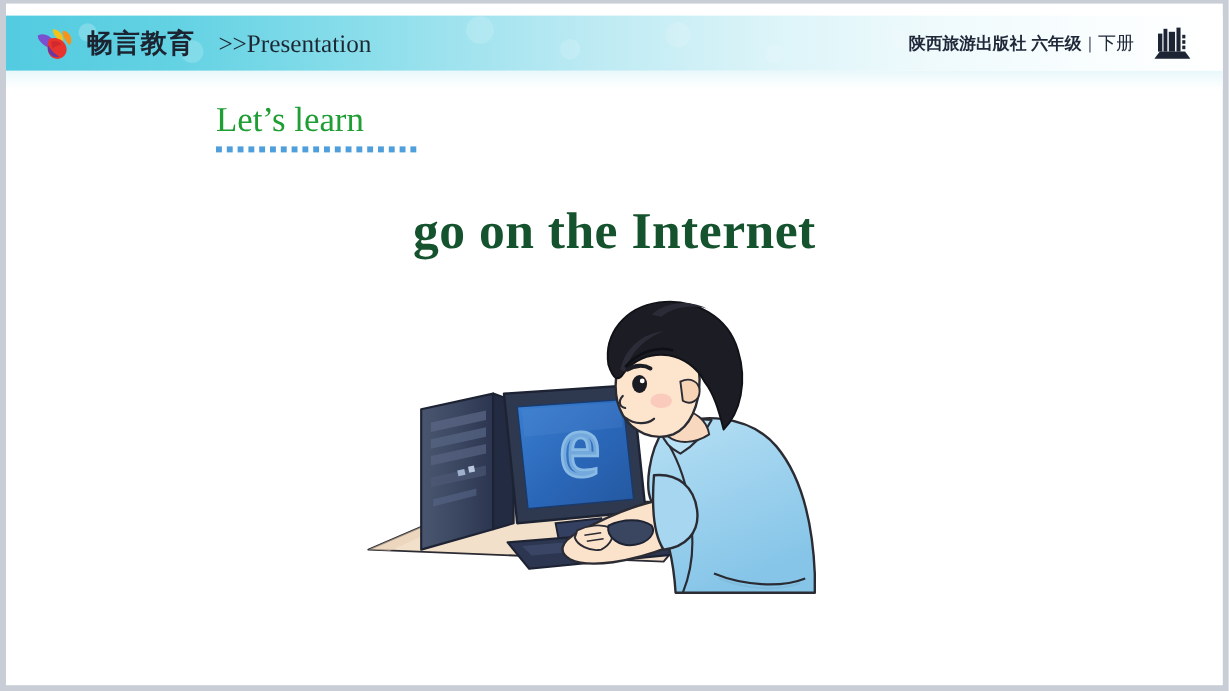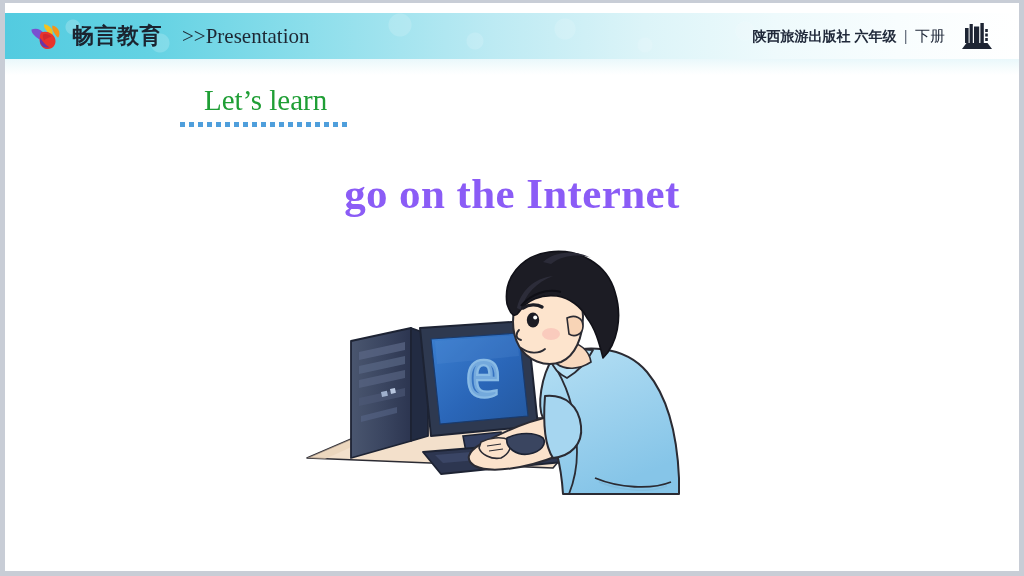--- a/index.html
+++ b/index.html
@@ -102,21 +102,21 @@
   #pub-block {
     position: absolute;
     right: 24px;
     top: 0;
     height: 46px;
     display: flex;
     align-items: center;
     gap: 14px;
   }
   #pub-text {
-    font-family: Liberation Mono, monospace;
+    font-family: Liberation Sans, sans-serif;
     font-size: 14px;
     color: #20293a;
     white-space: nowrap;
     display: flex;
     align-items: baseline;
     gap: 4px;
   }
   .pub-strong { font-weight: bold; }
   .pub-sep { color: #5a6474; font-weight: normal; margin: 0 1px; }
   .pub-light { font-weight: normal; font-size: 15px; }
@@ -128,42 +128,41 @@
     left: 175px;
     top: 82px;
     width: 300px;
   }
   #lets-learn {
     font-family: "Liberation Serif", "DejaVu Serif", serif;
     font-size: 29px;
     color: #1f9e35;
     line-height: 1.05;
     white-space: nowrap;
-    margin-left: 24px;
   }
   #lets-learn-underline {
     margin-top: 7px;
     width: 168px;
     height: 5px;
     background-image: linear-gradient(to right, #4f9fdc 0 5px, transparent 5px 9px);
     background-size: 9px 5px;
     background-repeat: repeat-x;
   }
 
   
   #main-title {
     position: absolute;
     left: 0;
     top: 166px;
     width: 1014px;
     text-align: center;
     font-family: "Liberation Serif", "DejaVu Serif", serif;
     font-size: 43px;
     font-weight: bold;
-    color: #8b5cf6;
+    color: #14532d;
     letter-spacing: .4px;
   }
 
   
   #illustration {
     position: absolute;
     left: 290px;
     top: 243px;
     width: 420px;
     height: 260px;

